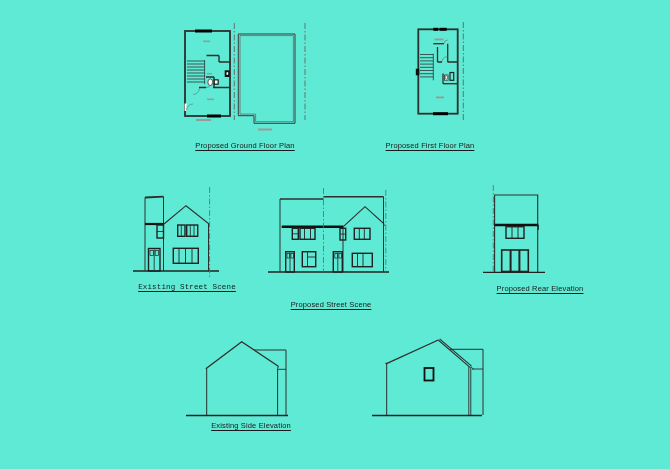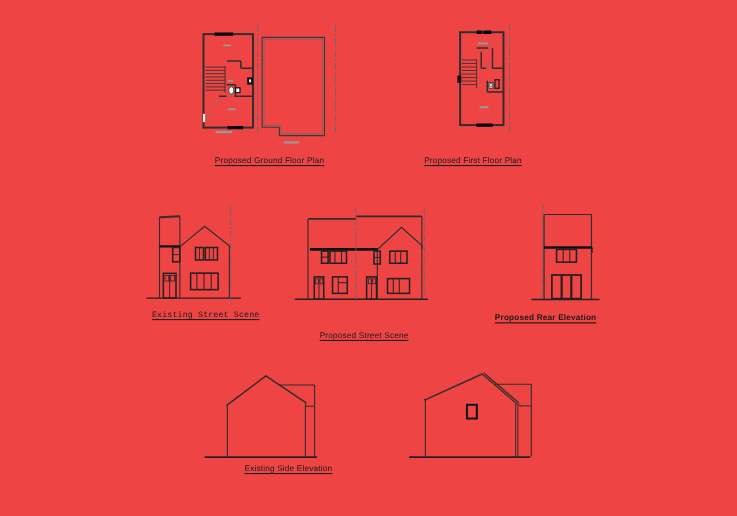--- a/index.html
+++ b/index.html
@@ -1,21 +1,21 @@
 <!DOCTYPE html>
 <html><head>
 <meta charset="utf-8">
 <style>
   html,body{margin:0;padding:0;}
   body{
     width:670px;height:469px;background:#ffffff;
     font-family:"Liberation Sans",sans-serif;
     position:relative;overflow:hidden;
   }
-  .sheet{position:absolute;inset:0;background:#ef4444;}
+  .sheet{position:absolute;inset:0;background:#5eead4;}
   figure.drawing{position:absolute;margin:0;padding:0;}
   .caption{
     position:absolute;
     font-size:7.5px;line-height:9px;color:#1b1b1b;
     text-align:center;letter-spacing:0.15px;
     text-decoration:underline;text-underline-offset:1.5px;
     white-space:nowrap;
   }
   svg{display:block;}
 </style>
@@ -239,38 +239,38 @@
         <line x1="40" y1="43.7" x2="40" y2="55.3" stroke-width="0.9"></line>
       </g>
       <g fill="none" stroke="#222">
         <rect x="23.7" y="67" width="26.6" height="21.5" stroke-width="1.6"></rect>
         <line x1="32.6" y1="67" x2="32.6" y2="88.5" stroke-width="2"></line>
         <line x1="41.4" y1="67" x2="41.4" y2="88.5" stroke-width="2"></line>
       </g>
       <line x1="5" y1="89.3" x2="67" y2="89.3" stroke="#222" stroke-width="1.3"></line>
     </svg>
   </figure>
-  <div class="caption" style="left:426px;top:284px;width:140px;font-weight:bold;">Proposed Rear Elevation</div>
+  <div class="caption" style="left:470px;top:284px;width:140px;">Proposed Rear Elevation</div>
 
   <figure class="drawing" style="left:183px;top:333px;width:110px;height:92px;">
     <svg width="110" height="92" viewBox="0 0 110 92">
       <line x1="3" y1="82.5" x2="105" y2="82.5" stroke="#222" stroke-width="1.5"></line>
       <g fill="none" stroke="#2e2e2e">
         <line x1="23.7" y1="35.3" x2="23.7" y2="82.5" stroke-width="1"></line>
         <path d="M 22.8,35.8 L 58.7,8.7 L 95.3,33.2" stroke-width="1.3"></path>
         <path d="M 95.3,33.2 L 94.6,35.5 V 82.5" stroke-width="1"></path>
       </g>
       <g fill="none" stroke="#2e2e2e">
         <line x1="71" y1="17" x2="103" y2="17" stroke-width="1"></line>
         <line x1="103" y1="17" x2="103" y2="82.5" stroke-width="1"></line>
         <line x1="95" y1="36.3" x2="103" y2="36.3" stroke-width="0.9"></line>
       </g>
     </svg>
   </figure>
-  <div class="caption" style="left:162px;top:421px;width:140px;text-align:right;">Existing Side Elevation</div>
+  <div class="caption" style="left:181px;top:421px;width:140px;">Existing Side Elevation</div>
 
   <figure class="drawing" style="left:368px;top:333px;width:120px;height:92px;">
     <svg width="120" height="92" viewBox="0 0 120 92">
       <line x1="4" y1="82.5" x2="114" y2="82.5" stroke="#222" stroke-width="1.5"></line>
       <g fill="none" stroke="#2e2e2e">
         <line x1="17.3" y1="30.3" x2="18.9" y2="30.3" stroke-width="1"></line>
         <line x1="18.7" y1="30.3" x2="18.7" y2="82.5" stroke-width="1"></line>
         <path d="M 18,30.8 L 70.3,7" stroke-width="1.3"></path>
         <path d="M 70.3,7 L 102,34.3" stroke-width="1.1"></path>
         <path d="M 71.6,5.9 L 103.6,33.2" stroke-width="1.1"></path>

